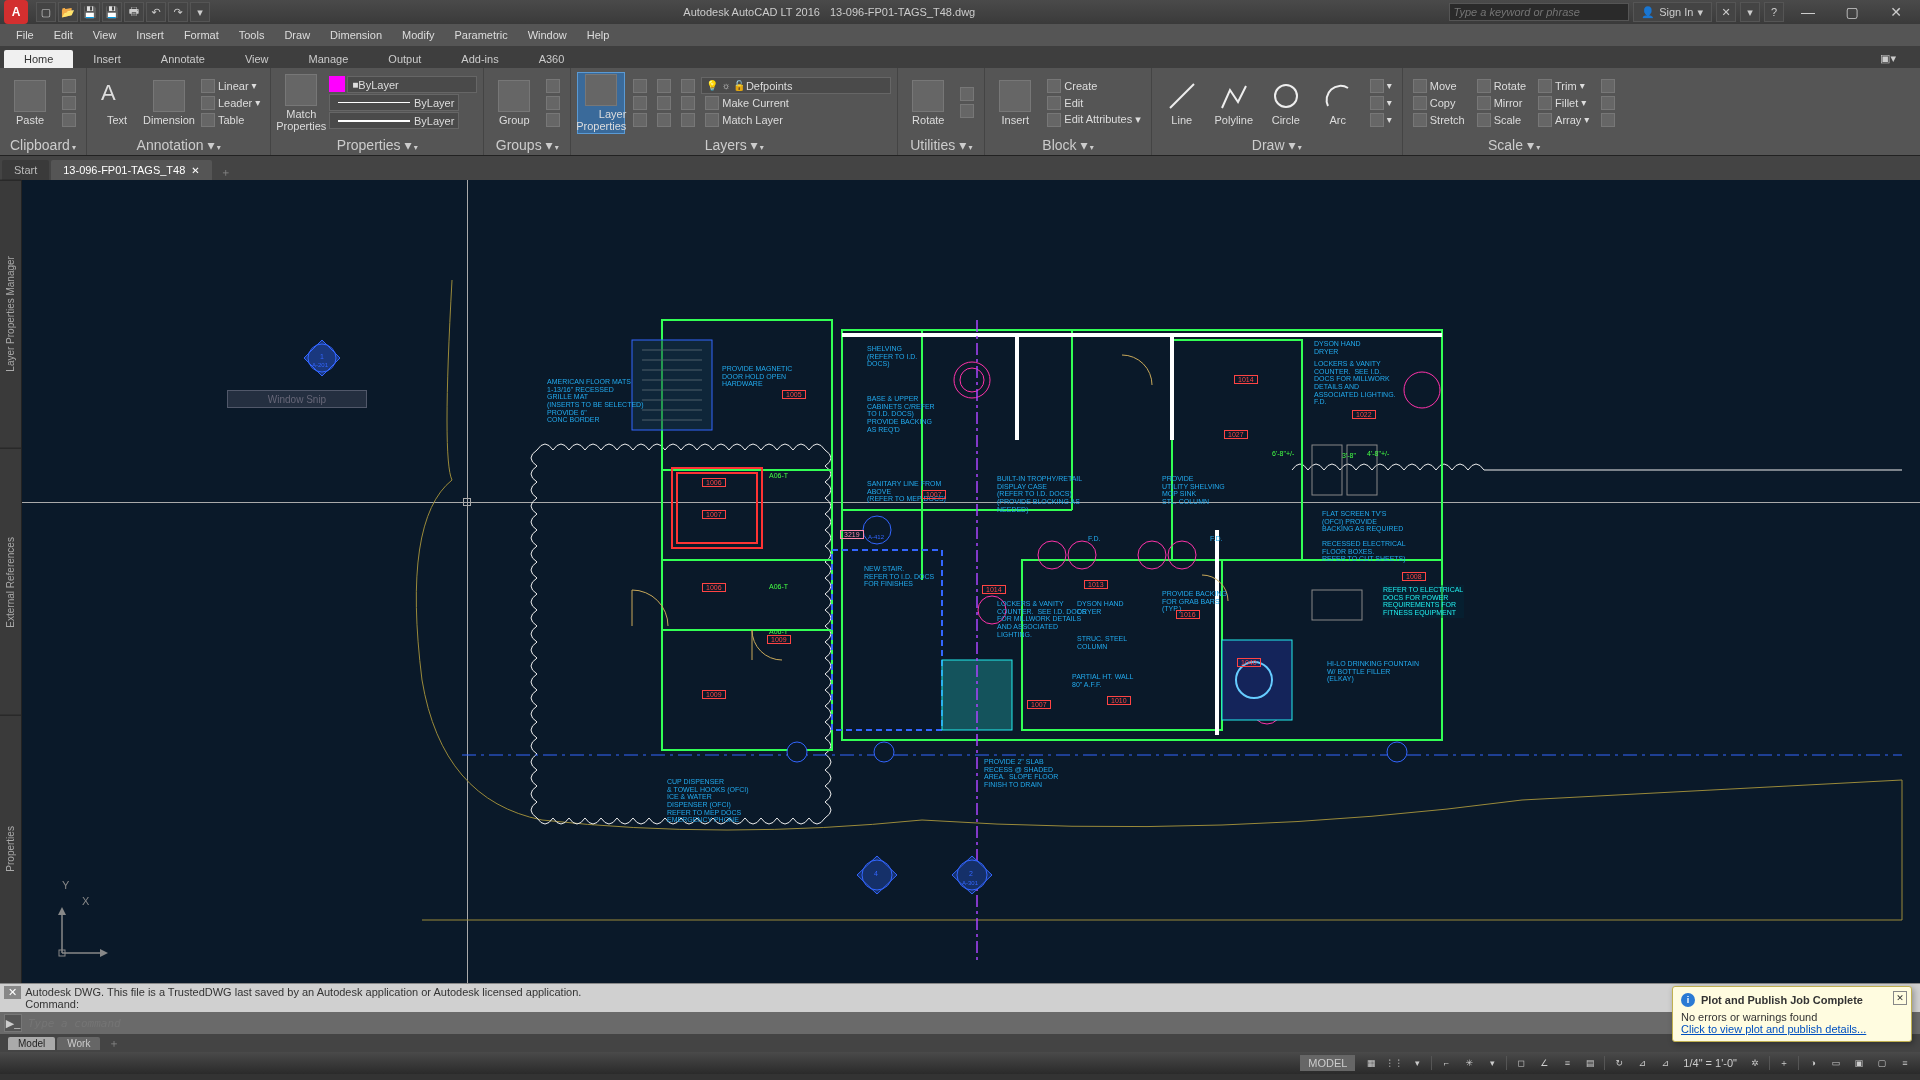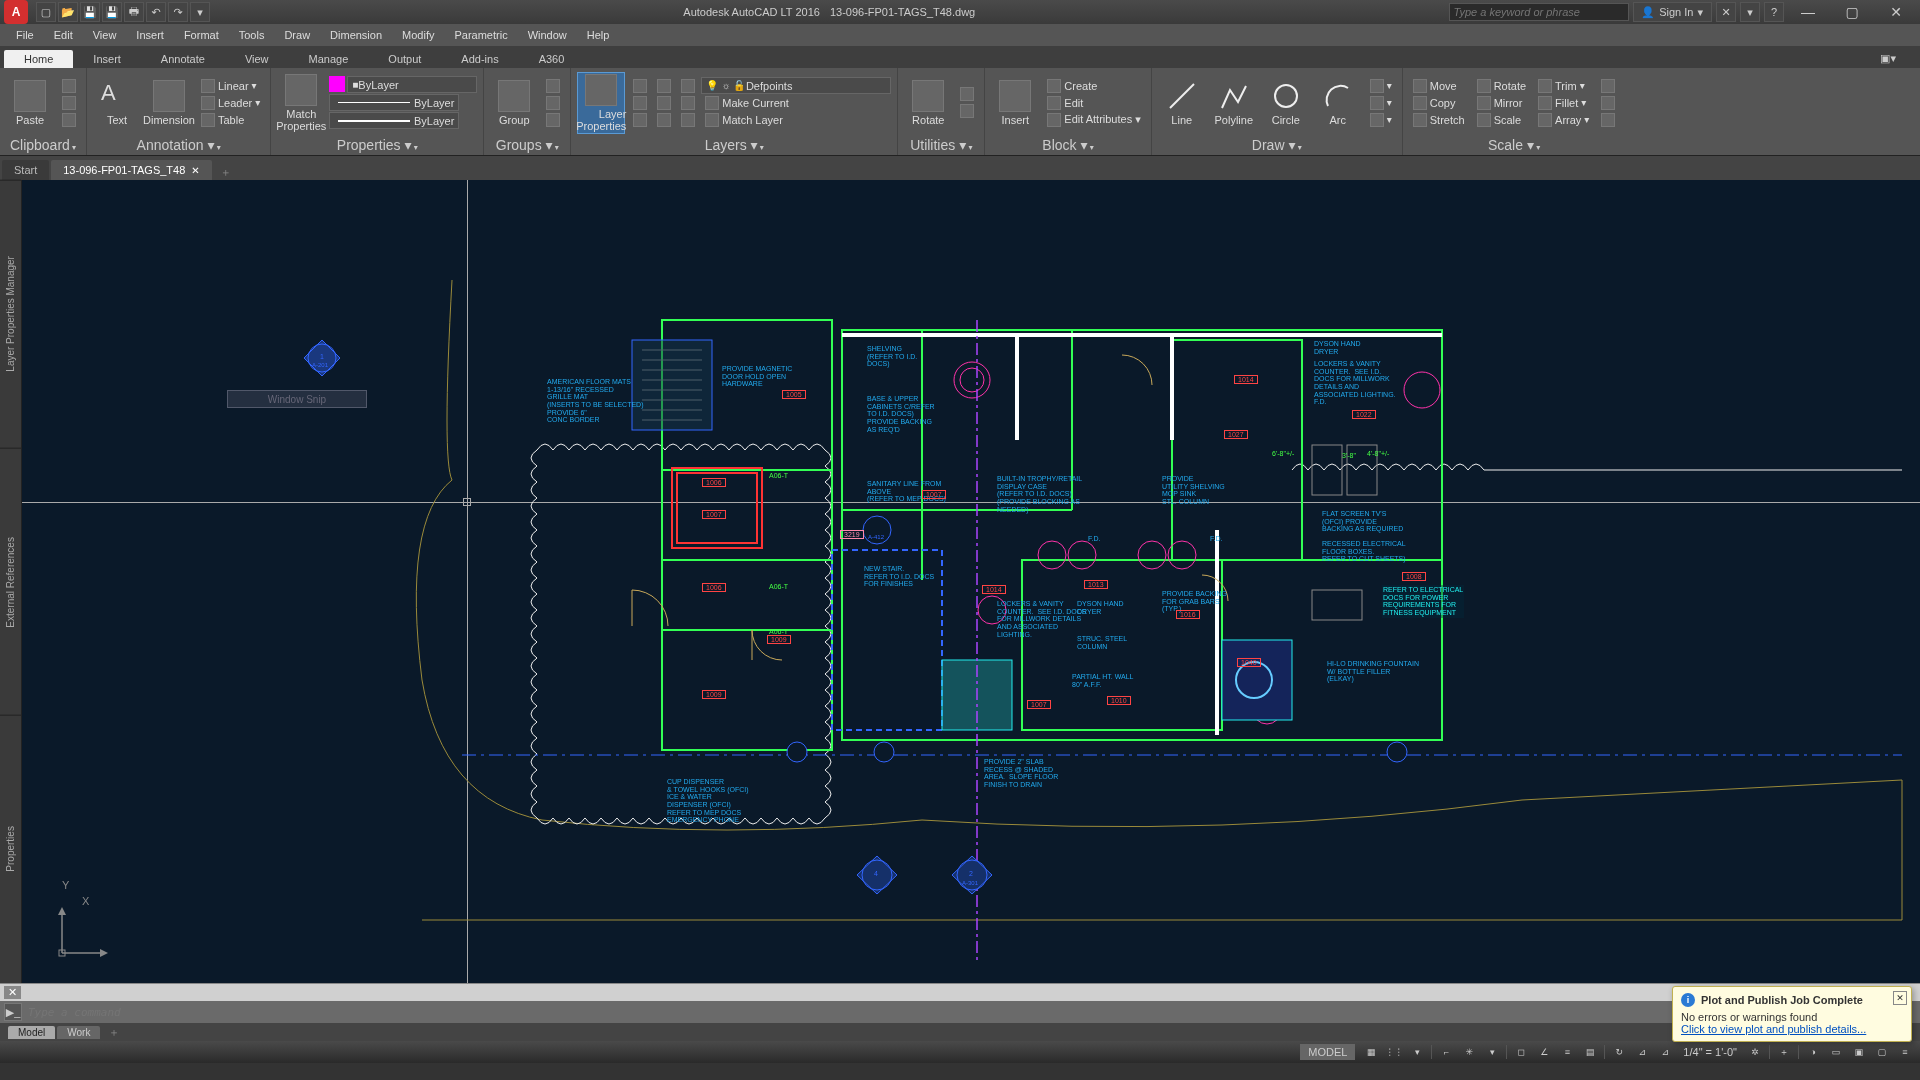--- a/index.html
+++ b/index.html
@@ -683,20 +683,22 @@
         </svg>
       <span class="yaxis">Y</span>
       <span class="xaxis">X</span>
     </div>
   </div>
 </div>
 
 <div class="cmd-area">
   <div class="cmd-history">
     <span class="cmd-x">✕</span>
+    <span style="white-space:pre-line">Autodesk DWG.  This file is a TrustedDWG last saved by an Autodesk application or Autodesk licensed application.
+Command:</span>
   </div>
   <div class="cmd-input">
     <div class="cmd-prompt">▶_</div>
     <input class="cmd-field" placeholder="Type a command" style="">
     <span style="color:#bbb;margin-right:10px">▴</span>
   </div>
 </div>
 
 <div class="notify">
   <div class="notify-close">✕</div>

